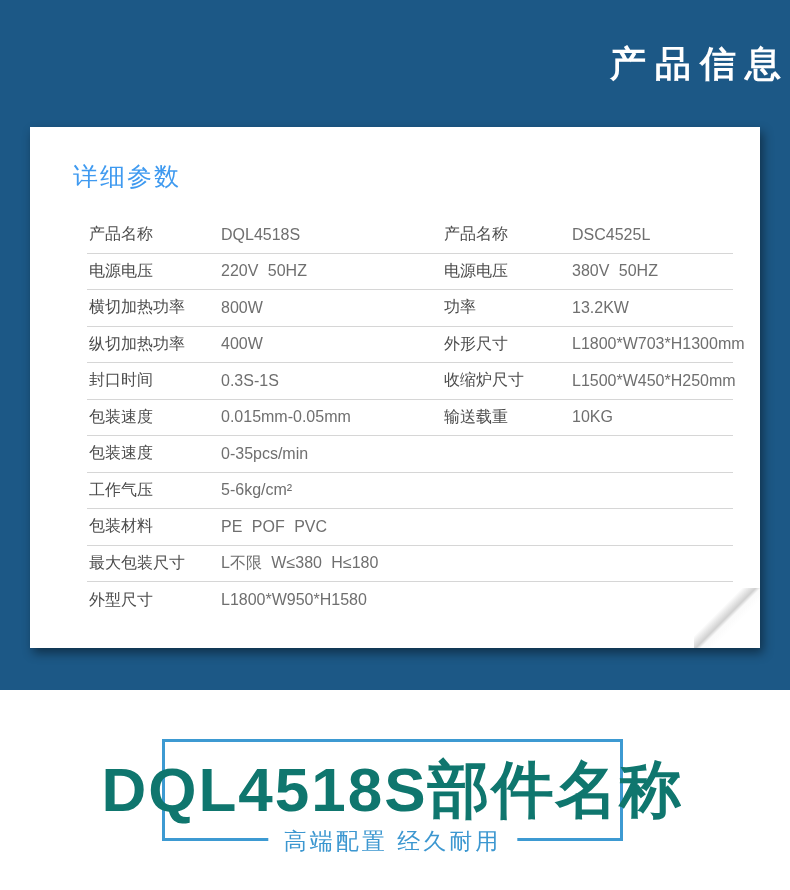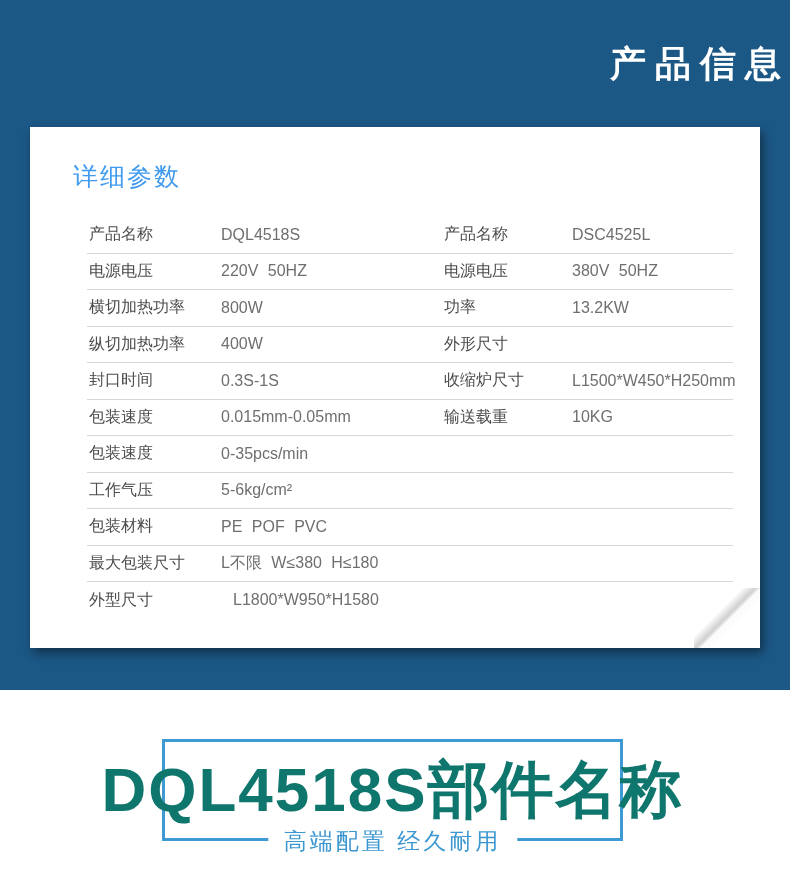--- a/index.html
+++ b/index.html
@@ -32,21 +32,21 @@
     font-size:25px;color:#3f9af0;letter-spacing:2px;
   }
 
   
   .spec-table{position:absolute;left:43px;top:90px;width:660px;}
   .spec-row{
     display:grid;grid-template-columns:132px 223px 128px 1fr;
     align-items:center;height:36.5px;box-sizing:border-box;
     border-bottom:1px solid #d6d6d6;padding-left:2px;margin-left:14px;
   }
-  .spec-row.last{border-bottom:none;gap:12px;}
+  .spec-row.last{border-bottom:none;}
   .cell{font-size:16px;white-space:nowrap;}
   .cell.label{color:#4c4c4c;}
   .cell.value{color:#6f6f6f;word-spacing:5px;}
 
   
   .bottom-banner{
     position:absolute;left:162px;top:739px;width:461px;height:102px;
     border:3px solid #3d9ad2;box-sizing:border-box;background:#ffffff;
   }
   .banner-title{
@@ -88,20 +88,21 @@
         <div class="spec-row">
           <span class="cell label">横切加热功率</span>
           <span class="cell value">800W</span>
           <span class="cell label">功率</span>
           <span class="cell value">13.2KW</span>
         </div>
         <div class="spec-row">
           <span class="cell label">纵切加热功率</span>
           <span class="cell value">400W</span>
           <span class="cell label">外形尺寸</span>
+          <span class="cell value">L1800*W703*H1300mm</span>
         </div>
         <div class="spec-row">
           <span class="cell label">封口时间</span>
           <span class="cell value">0.3S-1S</span>
           <span class="cell label">收缩炉尺寸</span>
           <span class="cell value">L1500*W450*H250mm</span>
         </div>
         <div class="spec-row">
           <span class="cell label">包装速度</span>
           <span class="cell value">0.015mm-0.05mm</span>

